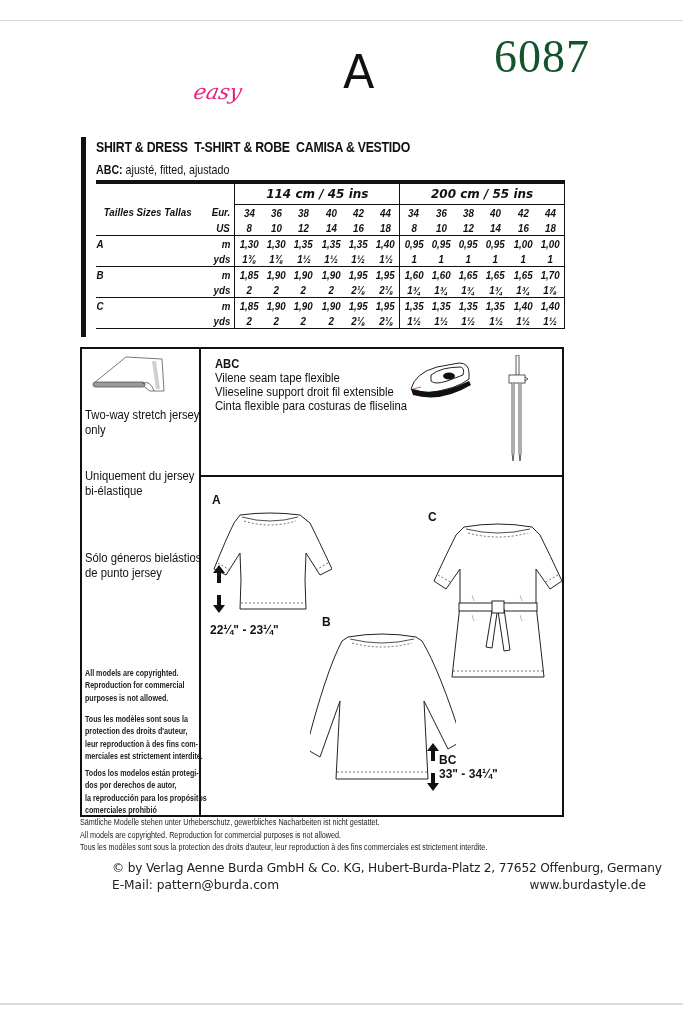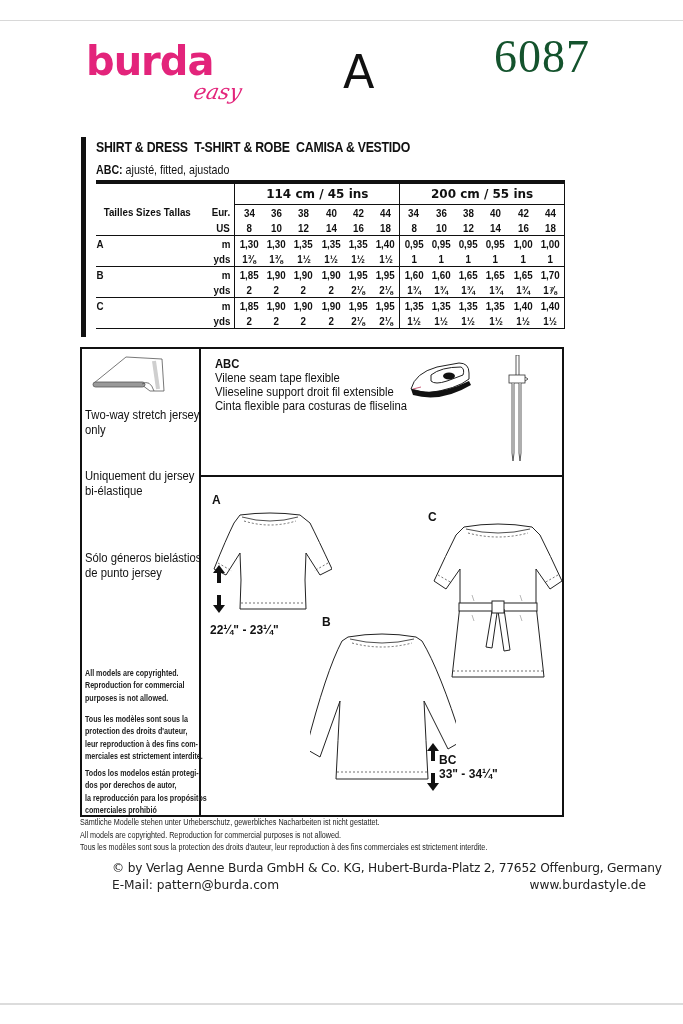--- a/index.html
+++ b/index.html
@@ -12,21 +12,21 @@
   .logo .sub { position: absolute; left: 108px; top: 34px; font-family: "DejaVu Serif", serif; font-style: italic; font-size: 21px; color: #e3247b; transform: skewX(-12deg); }
   .view-letter { position: absolute; left: 343px; top: 45px; font-size: 46px; font-family: "DejaVu Sans", sans-serif; color: #111; }
   .pattern-no { position: absolute; left: 494px; top: 30px; font-size: 46px; font-family: Liberation Serif, serif; color: #14532d; letter-spacing: 1px; }
 
   .vbar { position: absolute; left: 81px; top: 137px; width: 5px; height: 200px; background: #111; }
   .title { position: absolute; left: 96px; top: 138px; font-family: "Liberation Sans", sans-serif; font-weight: bold; font-size: 15px; letter-spacing: -0.3px; transform: scaleX(0.82); transform-origin: left; white-space: nowrap; }
   .subtitle { position: absolute; left: 96px; top: 162px; font-size: 13px; transform: scaleX(0.82); transform-origin: left; white-space: nowrap; }
   .subtitle b { font-weight: bold; }
   .table-topbar { position: absolute; left: 96px; top: 180px; width: 469px; height: 4px; background: #111; }
 
-  table.yard { position: absolute; left: 96px; top: 184px; width: 469px; border-collapse: collapse; font-family: "Liberation Sans", sans-serif; font-weight: bold; font-size: 11.5px; }
+  table.yard { position: absolute; left: 96px; top: 184px; width: 469px; border-collapse: collapse; font-family: "Liberation Sans", sans-serif; font-weight: bold; font-size: 11.5px; font-style: italic; }
   table.yard td { padding: 0; height: 15px; text-align: center; vertical-align: middle; }
   table.yard .wide td { height: 20px; font-family: "DejaVu Sans", sans-serif; font-weight: bold; font-size: 12px; }
   table.yard .rowlabel { text-align: left; width: 108px; }
   table.yard .unit { text-align: right; width: 26px; padding-right: 3px; border-right: 1.5px solid #111; }
   table.yard .sepL { border-left: 1.5px solid #111; }
   table.yard .sepR { border-right: 1.5px solid #111; }
   table.yard tr.grpTop td { border-top: 1.5px solid #111; }
   table.yard tr.lastrow td { border-bottom: 1.5px solid #111; }
   table.yard .num { width: 27px; }
   .condensed { display: inline-block; transform: scaleX(0.85); }
@@ -53,21 +53,20 @@
   .footer-main { position: absolute; left: 80px; top: 860px; width: 534px; font-family: "DejaVu Sans", sans-serif; font-size: 12.2px; line-height: 17px; color: #222; margin-left: 32px; }
   .footer-main .row { display: flex; justify-content: space-between; white-space: nowrap; }
   .footer-main .row1 { letter-spacing: -0.2px; }
 </style>
 </head>
 <body>
 
 <div class="hr-top"></div>
 
 <div class="logo">
-  <span class="brand">burda</span>
   <span class="sub">easy</span>
 </div>
 <div class="view-letter">A</div>
 <div class="pattern-no">6087</div>
 
 <div class="vbar"></div>
 <div class="title" style="white-space:pre">SHIRT &amp; DRESS  T-SHIRT &amp; ROBE  CAMISA &amp; VESTIDO</div>
 <div class="subtitle">
   <b>ABC:</b>
   <span>ajusté, fitted, ajustado</span>

